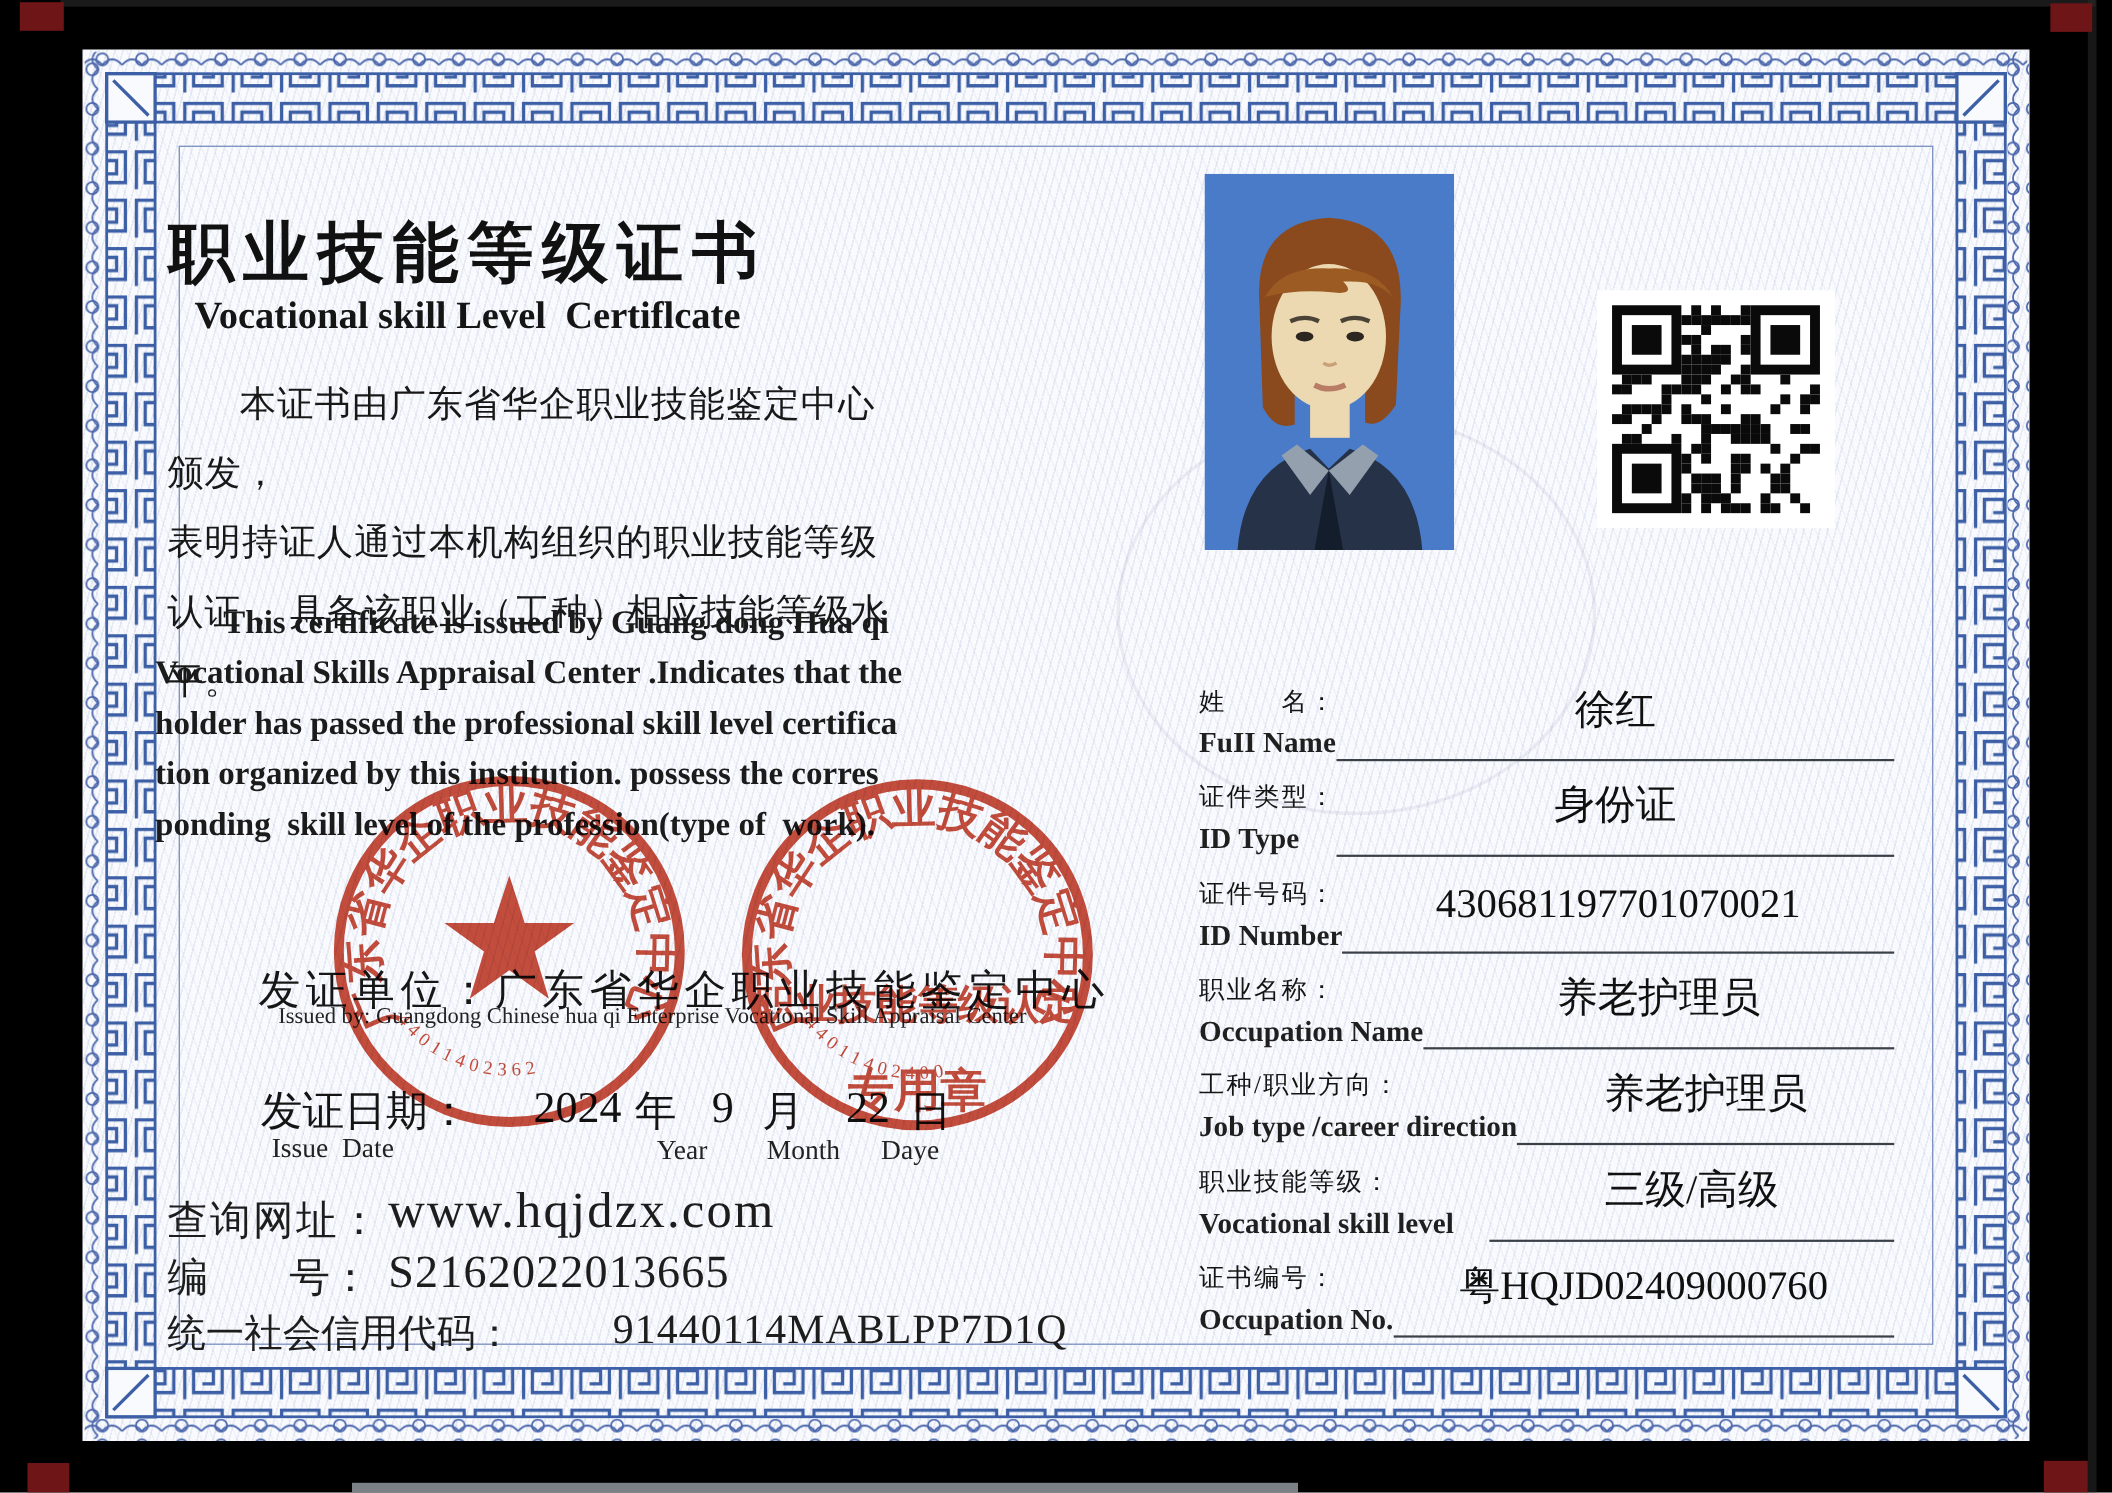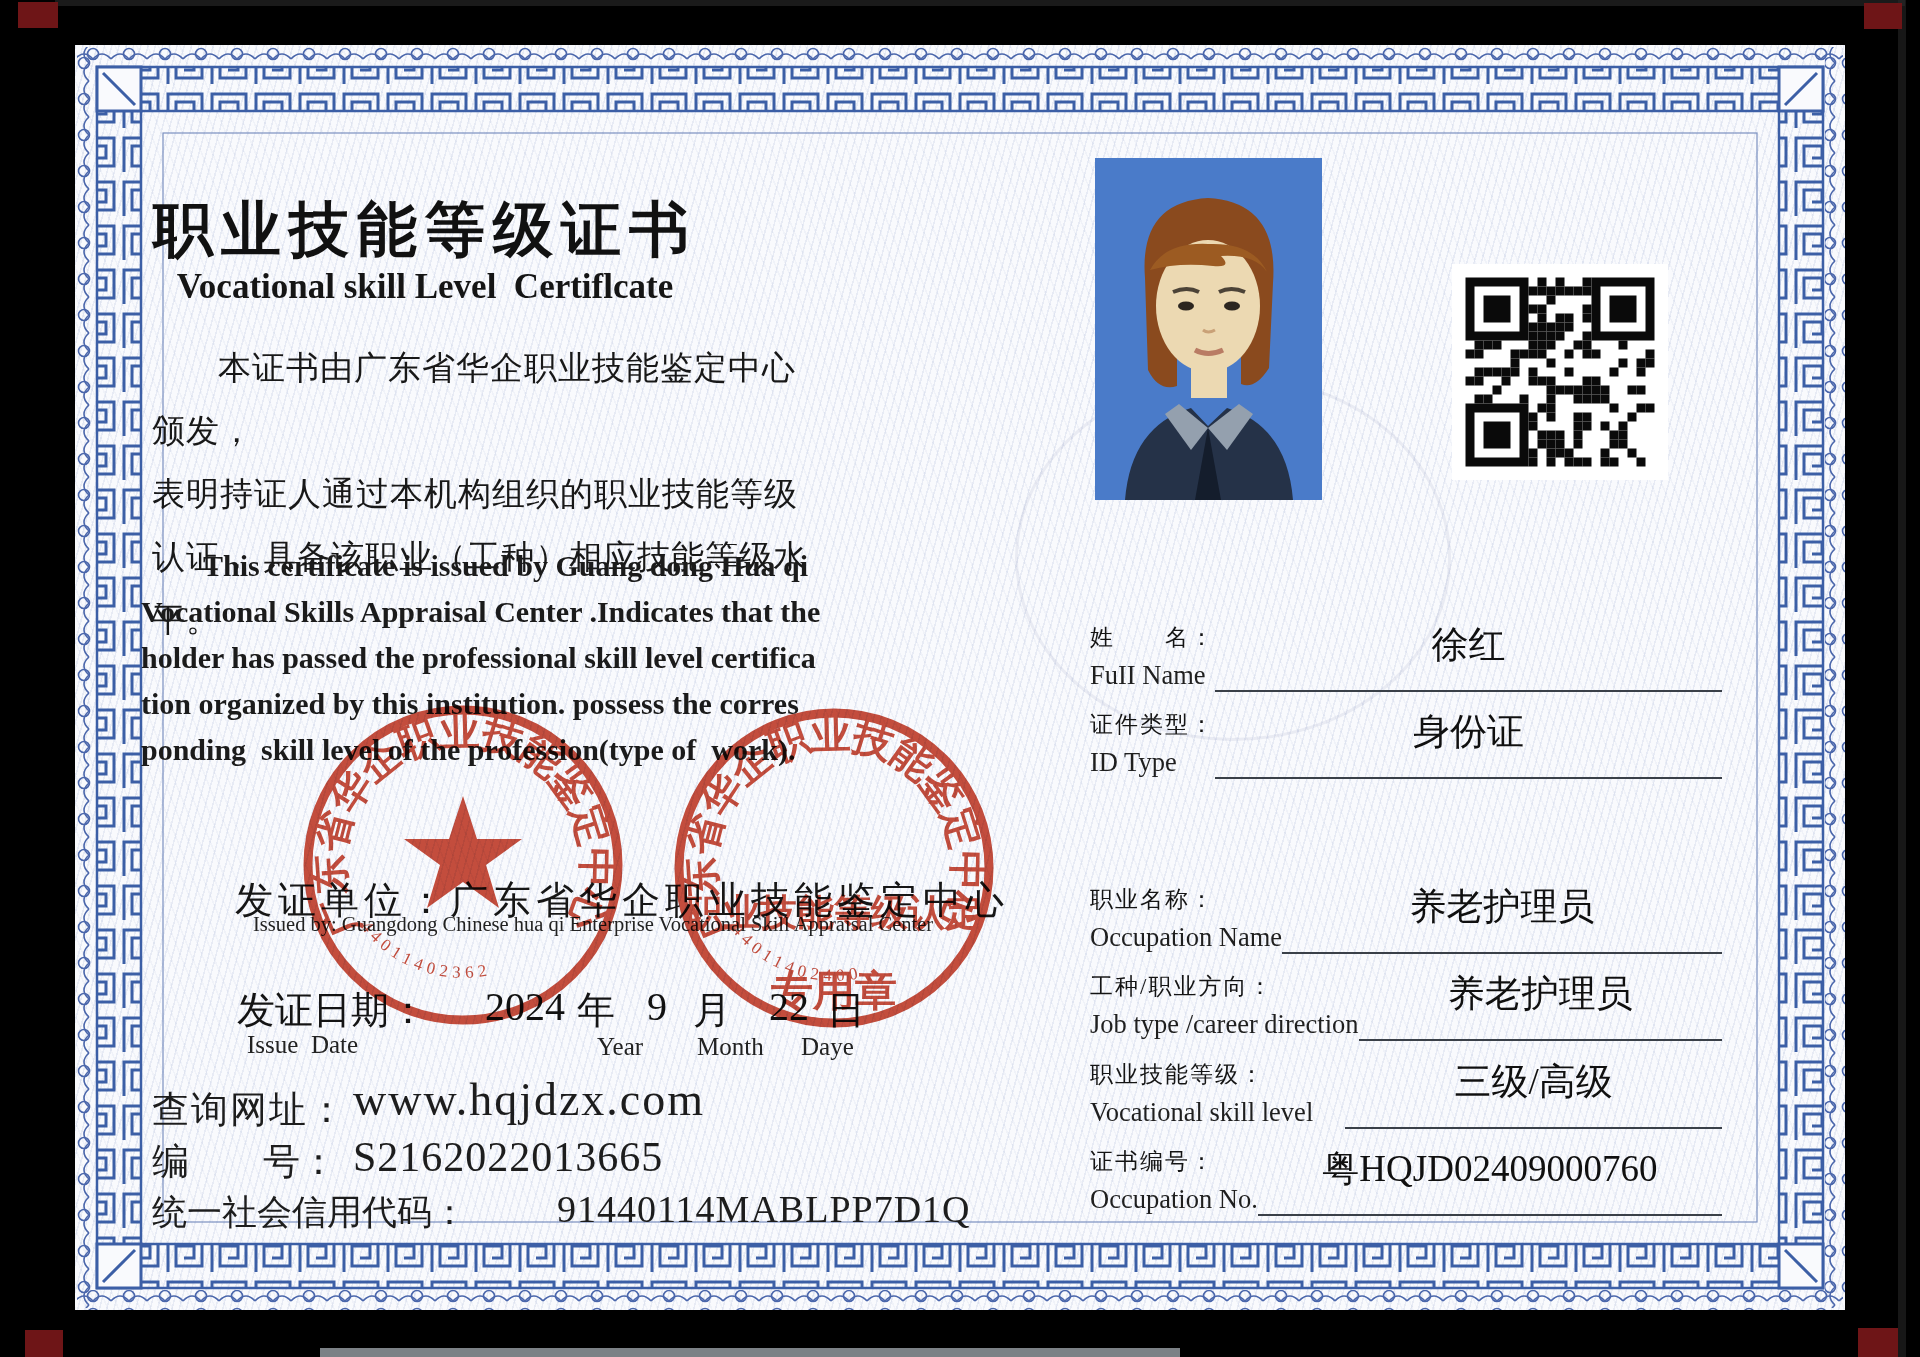--- a/index.html
+++ b/index.html
@@ -32,21 +32,21 @@
   .s-label{left:77px;top:1092px;font-size:37px;}
   .s-value{left:278px;top:1088px;font-size:42px;letter-spacing:1px;}
   .c-label{left:77px;top:1144px;font-size:35px;}
   .c-value{left:482px;top:1142px;font-size:38px;letter-spacing:1px;}
   
   .photo{left:1020px;top:113px;width:227px;height:342px;}
   .qr{left:1377px;top:219px;width:216px;height:216px;background:#fff;}
   .frow{position:absolute;left:1015px;width:632px;display:flex;align-items:flex-end;}
   .flabel{display:flex;flex-direction:column;justify-content:flex-end;}
   .fzh{font-size:23px;letter-spacing:2px;color:#141414;line-height:40px;}
-  .fen{font-size:26.5px;color:#1f1f1f;line-height:34px;}
+  .fen{font-size:26.5px;color:#1f1f1f;line-height:34px;font-weight:bold;}
   .fval{flex:1;border-bottom:2px solid #3a4048;text-align:center;font-size:37px;
         padding:0 6px 20px 6px;color:#101010;min-height:44px;}
   
   .stamp{position:absolute;mix-blend-mode:multiply;opacity:.9;}
   
   .artifact{position:absolute;}
   .watermark{position:absolute;left:940px;top:330px;width:430px;height:360px;border-radius:50%;
              border:3px solid rgba(140,150,185,.14);}
 </style>
 </head>
@@ -311,20 +311,27 @@
       </div>
       <div class="fval">徐红</div>
     </div>
     <div class="frow" style="top:652px;height:82px;">
       <div class="flabel">
         <span class="fzh">证件类型：</span>
         <span class="fen">ID Type</span>
       </div>
       <div class="fval">身份证</div>
     </div>
+    <div class="frow" style="top:740px;height:82px;">
+      <div class="flabel">
+        <span class="fzh">证件号码：</span>
+        <span class="fen">ID Number</span>
+      </div>
+      <div class="fval">430681197701070021</div>
+    </div>
     <div class="frow" style="top:827px;height:82px;">
       <div class="flabel">
         <span class="fzh">职业名称：</span>
         <span class="fen">Occupation Name</span>
       </div>
       <div class="fval">养老护理员</div>
     </div>
     <div class="frow" style="top:914px;height:82px;">
       <div class="flabel">
         <span class="fzh">工种/职业方向：</span>

